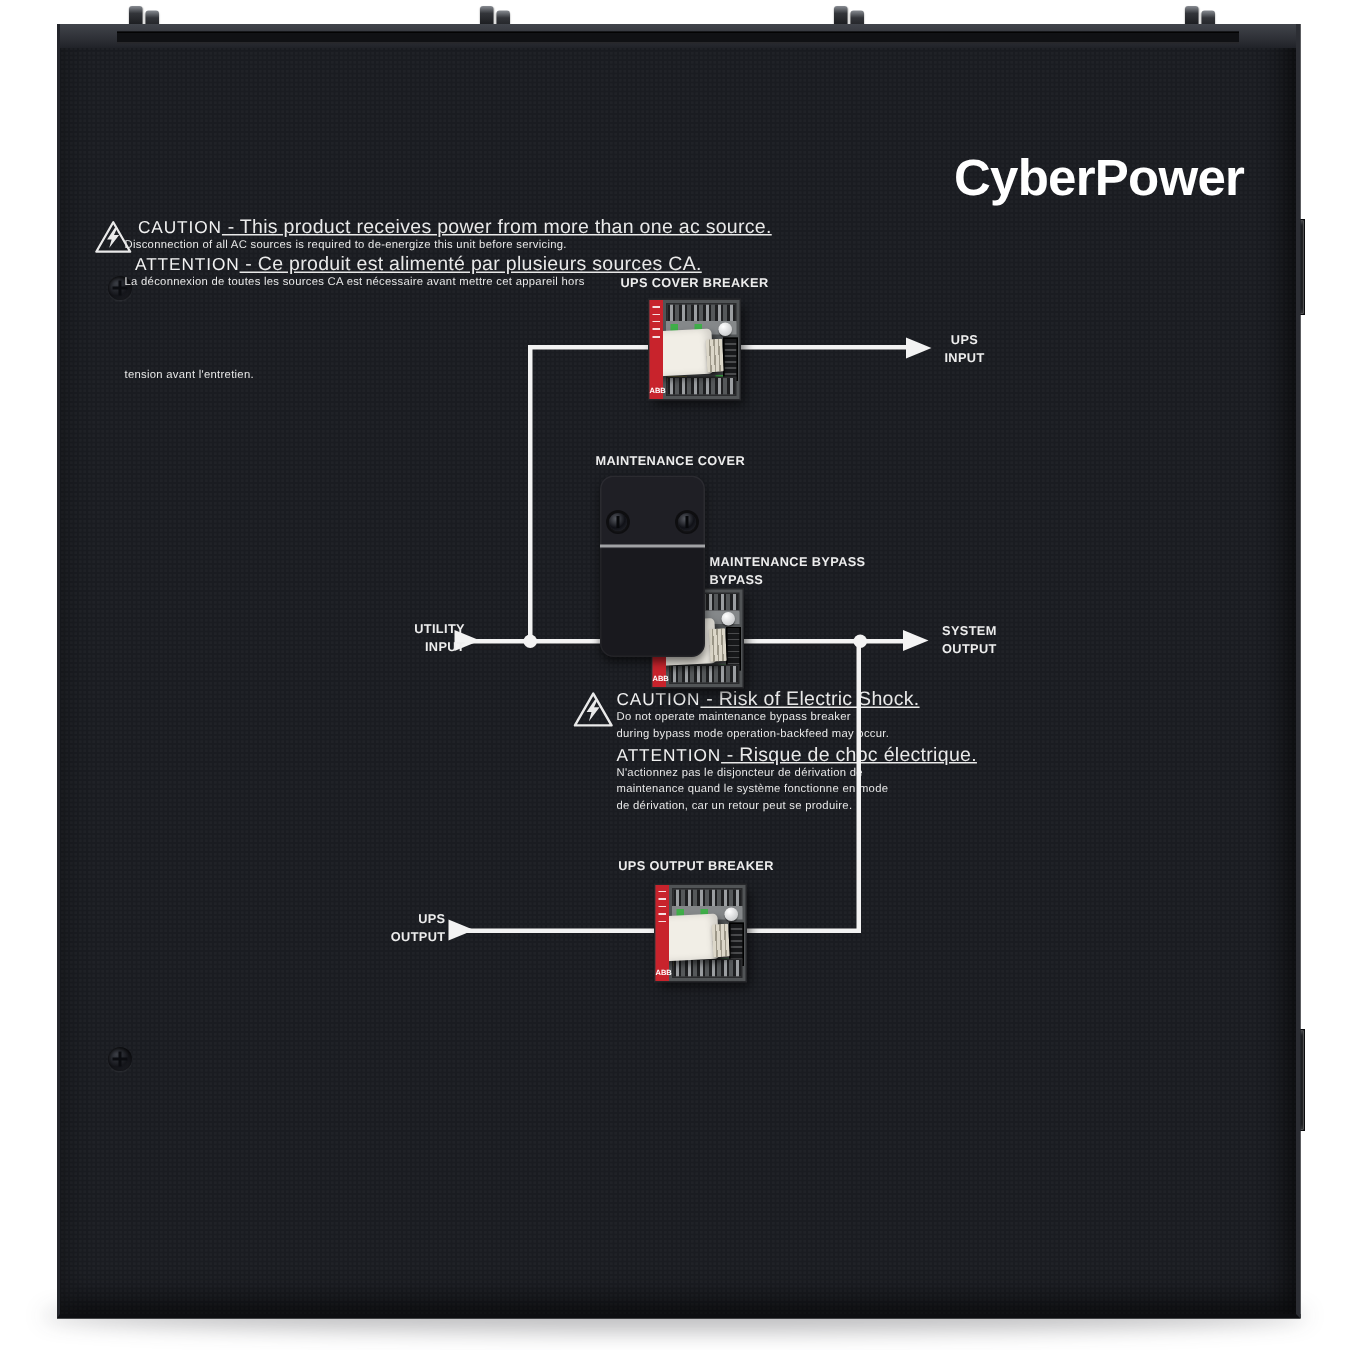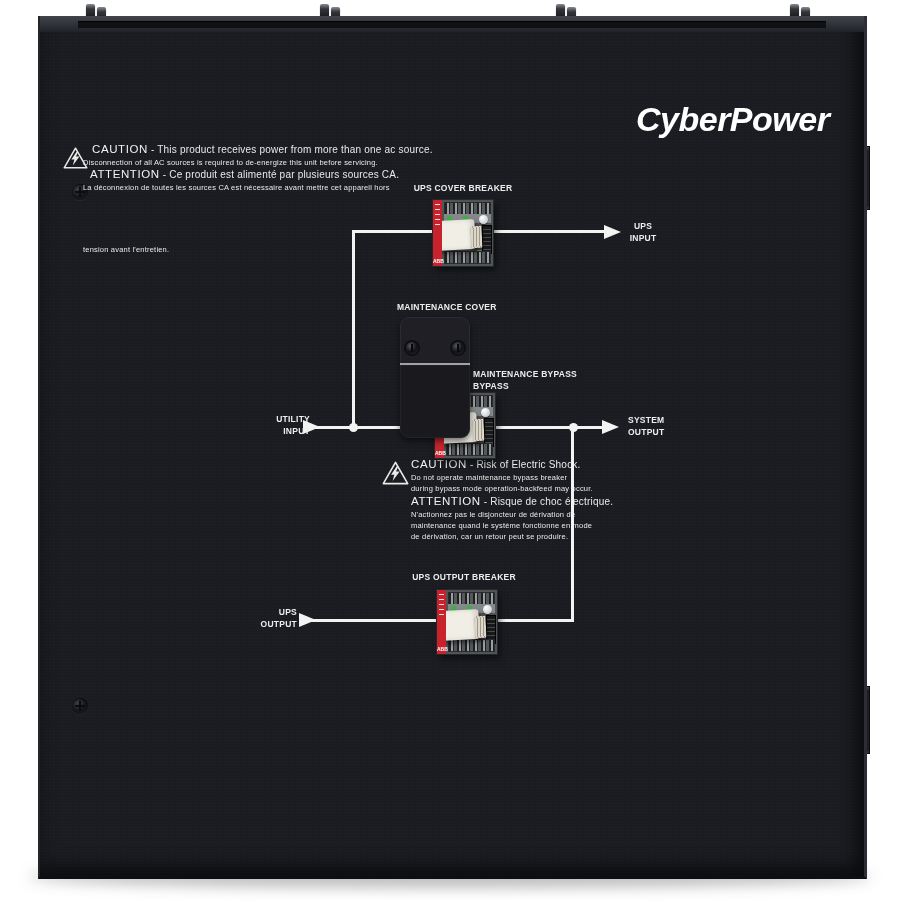--- a/index.html
+++ b/index.html
@@ -25,27 +25,27 @@
   .hinge{position:absolute;width:11px;background:linear-gradient(90deg,#17181c,#3e4147 55%,#0b0c0e);
          border:1px solid #0a0b0d;box-shadow:inset 0 2px 2px rgba(255,255,255,.18),inset 0 -2px 2px rgba(255,255,255,.10);}
   .screw{position:absolute;width:16px;height:16px;border-radius:50%;
          background:radial-gradient(circle at 35% 30%,#3c3f46 0%,#14151a 55%,#23252b 100%);
          box-shadow:0 1px 1px rgba(255,255,255,.06),inset 0 1px 3px rgba(0,0,0,.85);}
   .screw::before{content:"";position:absolute;left:7px;top:3px;width:2px;height:10px;background:#0b0c10;}
   .screw::after{content:"";position:absolute;left:3px;top:7px;width:10px;height:2px;background:#0b0c10;}
 
   
   .logo{position:absolute;left:636px;top:100px;color:#ffffff;font-size:34px;font-weight:700;
-        letter-spacing:-.5px;font-style:italic;}
+        letter-spacing:-.5px;}
 
   
   .warn-tri{position:absolute;}
   .wline{position:absolute;color:#e9e9e9;font-size:7.5px;white-space:nowrap;letter-spacing:.2px;}
   .whead{font-size:11.5px;letter-spacing:.6px;color:#f2f2f2;}
-  .wrest{font-size:10px;color:#e9e9e9;}
+  .wrest{font-size:13px;color:#e9e9e9;text-decoration:underline;}
 
   
   .dline{position:absolute;background:#f3f3f3;}
   .jdot{position:absolute;width:9px;height:9px;border-radius:50%;background:#f3f3f3;}
   .arrow-r{position:absolute;width:0;height:0;border-top:7px solid transparent;
            border-bottom:7px solid transparent;border-left:17px solid #f3f3f3;}
   .dlabel{position:absolute;color:#ededed;font-size:8.5px;font-weight:700;letter-spacing:.25px;
           white-space:nowrap;line-height:12px;}
   .dlabel.ctr{text-align:center;}
   .dlabel.rgt{text-align:right;}

